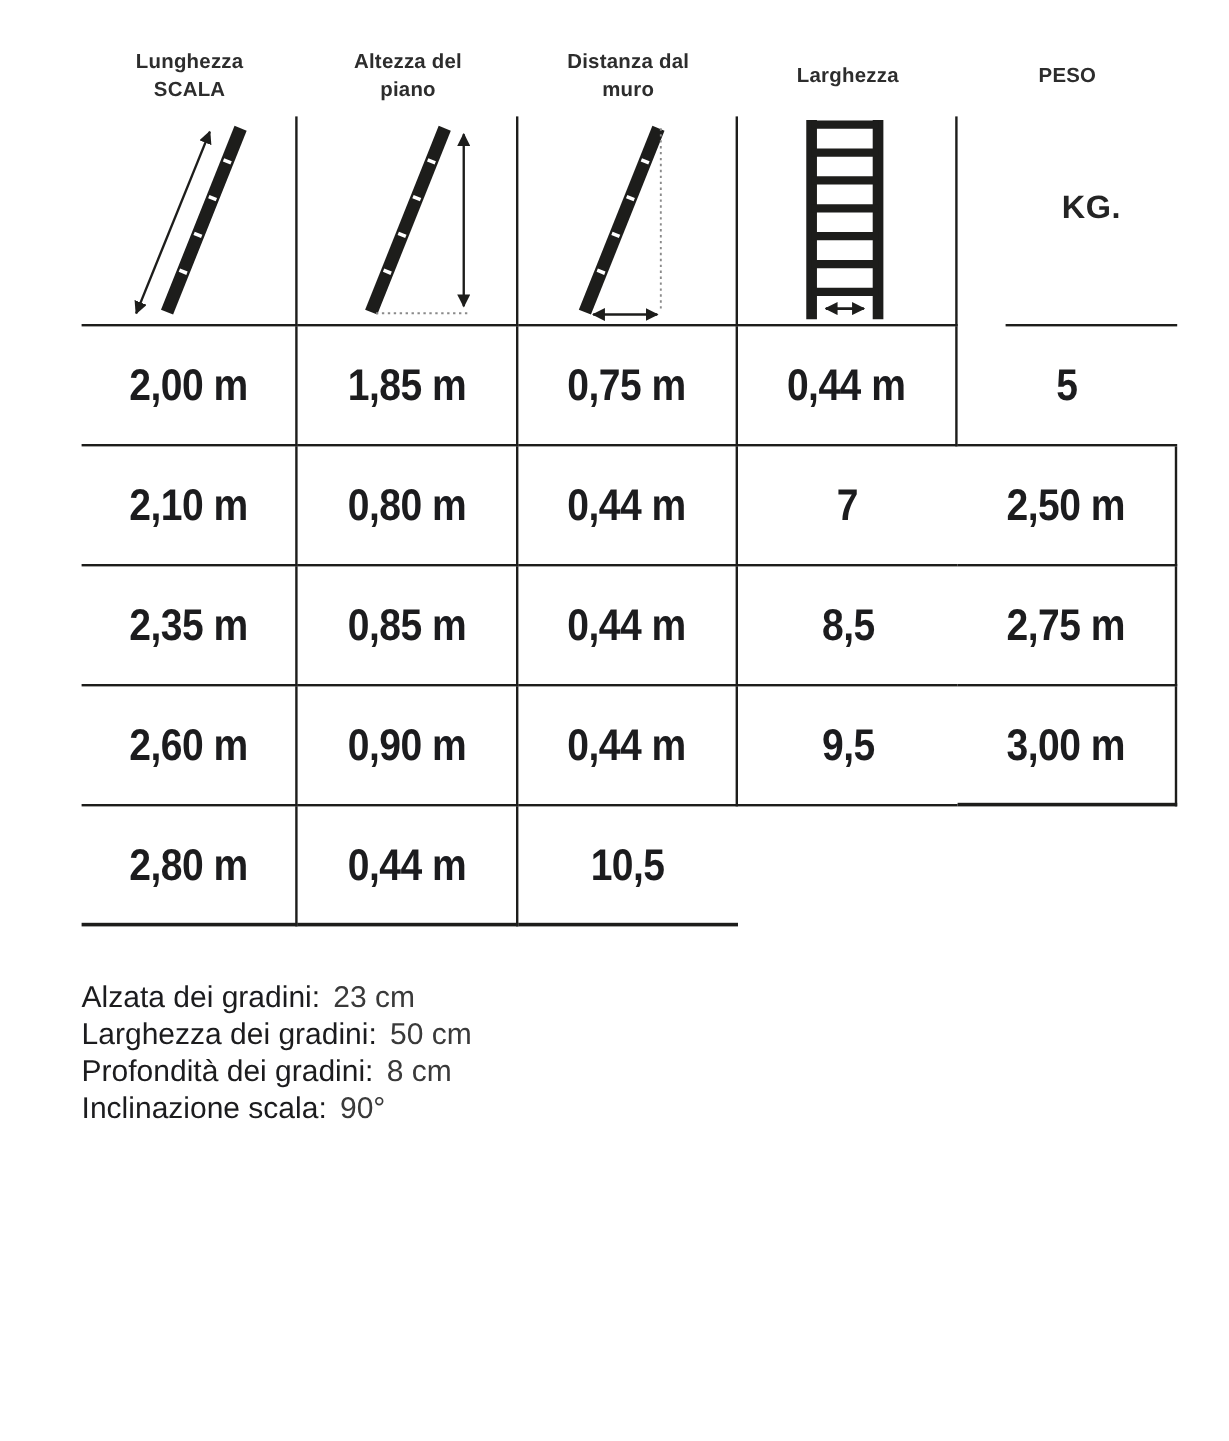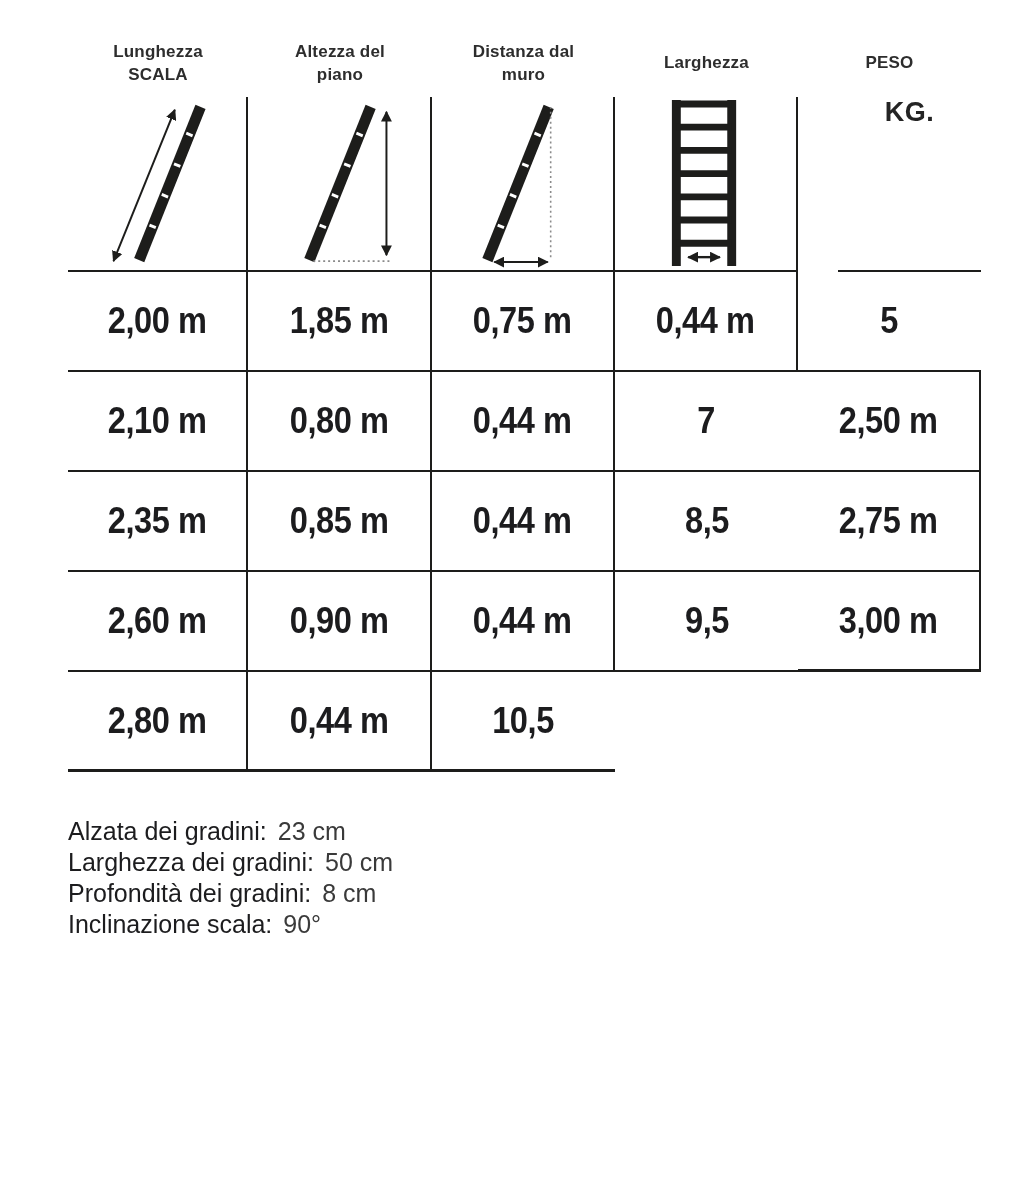--- a/index.html
+++ b/index.html
@@ -29,21 +29,21 @@
     font-size:17px;font-weight:600;color:#2d2d2d;
     line-height:1.32;letter-spacing:.2px;
   }
   .ic{
     height:175px;
     border-bottom:2px solid var(--line);
     display:flex;align-items:center;justify-content:center;
   }
   .vline{border-right:2px solid var(--line);}
   .ic svg{display:block;}
-  .kg-cell{align-items:flex-start;padding-bottom:20px;margin-left:40px;}
+  .kg-cell{align-items:center;padding-bottom:20px;margin-left:40px;}
   .kg{
     font-size:27px;font-weight:600;color:#242424;letter-spacing:.5px;
   }
   .td{
     height:100px;
     border-bottom:2px solid var(--line);
     display:flex;align-items:center;justify-content:center;
   }
   .lastrow{border-bottom:3px solid var(--line);}
   .num{

